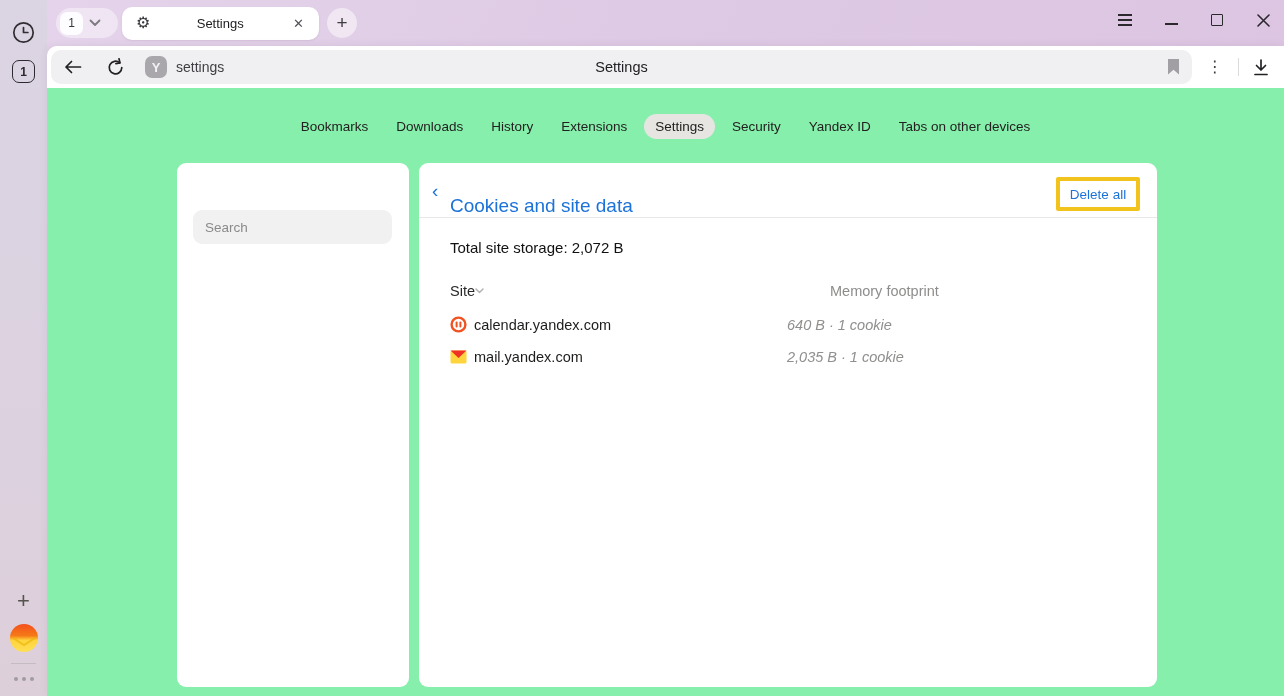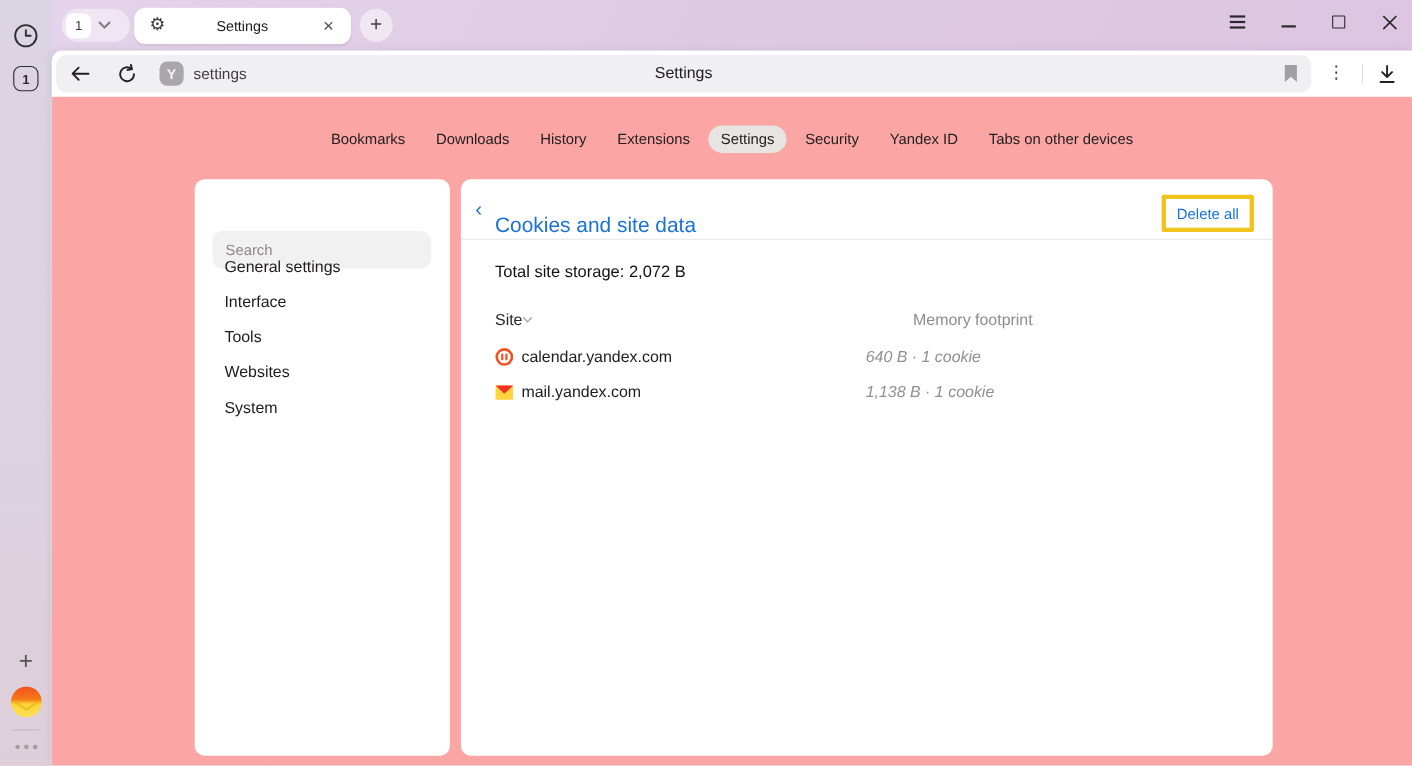--- a/index.html
+++ b/index.html
@@ -87,21 +87,21 @@
   .omnibox-title {
     position:absolute; left:0; right:0; top:0; height:34px; line-height:34px;
     text-align:center; font-size:14.5px; color:#222024; pointer-events:none;
   }
   .bookmark-btn { position:absolute; right:12px; top:9px; cursor:pointer; }
   .toolbar-right { position:absolute; right:0; top:0; height:42px; width:92px; display:flex; align-items:center; justify-content:space-evenly; }
   .kebab { font-size:16px; color:#3c3a3e; letter-spacing:0; cursor:pointer; line-height:1; }
   .toolbar-divider { width:1px; height:18px; background:#dddbd9; }
 
   
-  .page { position:absolute; left:0; top:42px; right:0; bottom:0; background:#fca5a5; }
+  .page { position:absolute; left:0; top:42px; right:0; bottom:0; background:#86efac; }
   .nav-tabs {
     position:absolute; left:0; right:0; top:24px; height:28px;
     display:flex; justify-content:center; align-items:center; gap:6px;
     font-size:13.5px; color:#23211f;
   }
   .nav-tab { padding:5px 11px; border-radius:14px; cursor:pointer; white-space:nowrap; }
   .nav-tab.active { background:#e7e5e2; }
 
   .panel { position:absolute; background:#ffffff; border-radius:9px; }
   .sidebar-panel { left:130px; top:75px; width:232px; height:524px; }
@@ -253,27 +253,20 @@
       <span class="nav-tab">History</span>
       <span class="nav-tab">Extensions</span>
       <span class="nav-tab active">Settings</span>
       <span class="nav-tab">Security</span>
       <span class="nav-tab">Yandex ID</span>
       <span class="nav-tab">Tabs on other devices</span>
     </div>
 
     <div class="panel sidebar-panel">
       <input class="search-box" type="text" placeholder="Search" style="">
-      <div class="side-menu">
-        <div class="side-item">General settings</div>
-        <div class="side-item">Interface</div>
-        <div class="side-item">Tools</div>
-        <div class="side-item">Websites</div>
-        <div class="side-item">System</div>
-      </div>
     </div>
 
     <div class="panel main-panel">
       <div class="main-header">
         <span class="back-chevron">‹</span>
         <span class="main-heading">Cookies and site data</span>
         <div class="delete-all-box">
           <span class="delete-all-link">Delete all</span>
         </div>
       </div>
@@ -298,17 +291,17 @@
       <span class="site-row-name rowtext1">calendar.yandex.com</span>
       <span class="site-row-mem rowtext1">640 B · 1 cookie</span>
 
       <span class="site-row-icon row2">
         <svg width="17" height="14" viewBox="0 0 17 14" style="margin-top:2px;">
             <rect x="0.5" y="0.5" width="16" height="13" rx="1.5" fill="#ffd43d"></rect>
             <path d="M0.5 0.5 H16.5 L8.5 8 Z" fill="#f03226"></path>
           </svg>
       </span>
       <span class="site-row-name rowtext2">mail.yandex.com</span>
-      <span class="site-row-mem rowtext2">1,138 B · 1 cookie</span>
+      <span class="site-row-mem rowtext2">2,035 B · 1 cookie</span>
     </div>
 
   </div>
 </div>
 
 </body></html>

